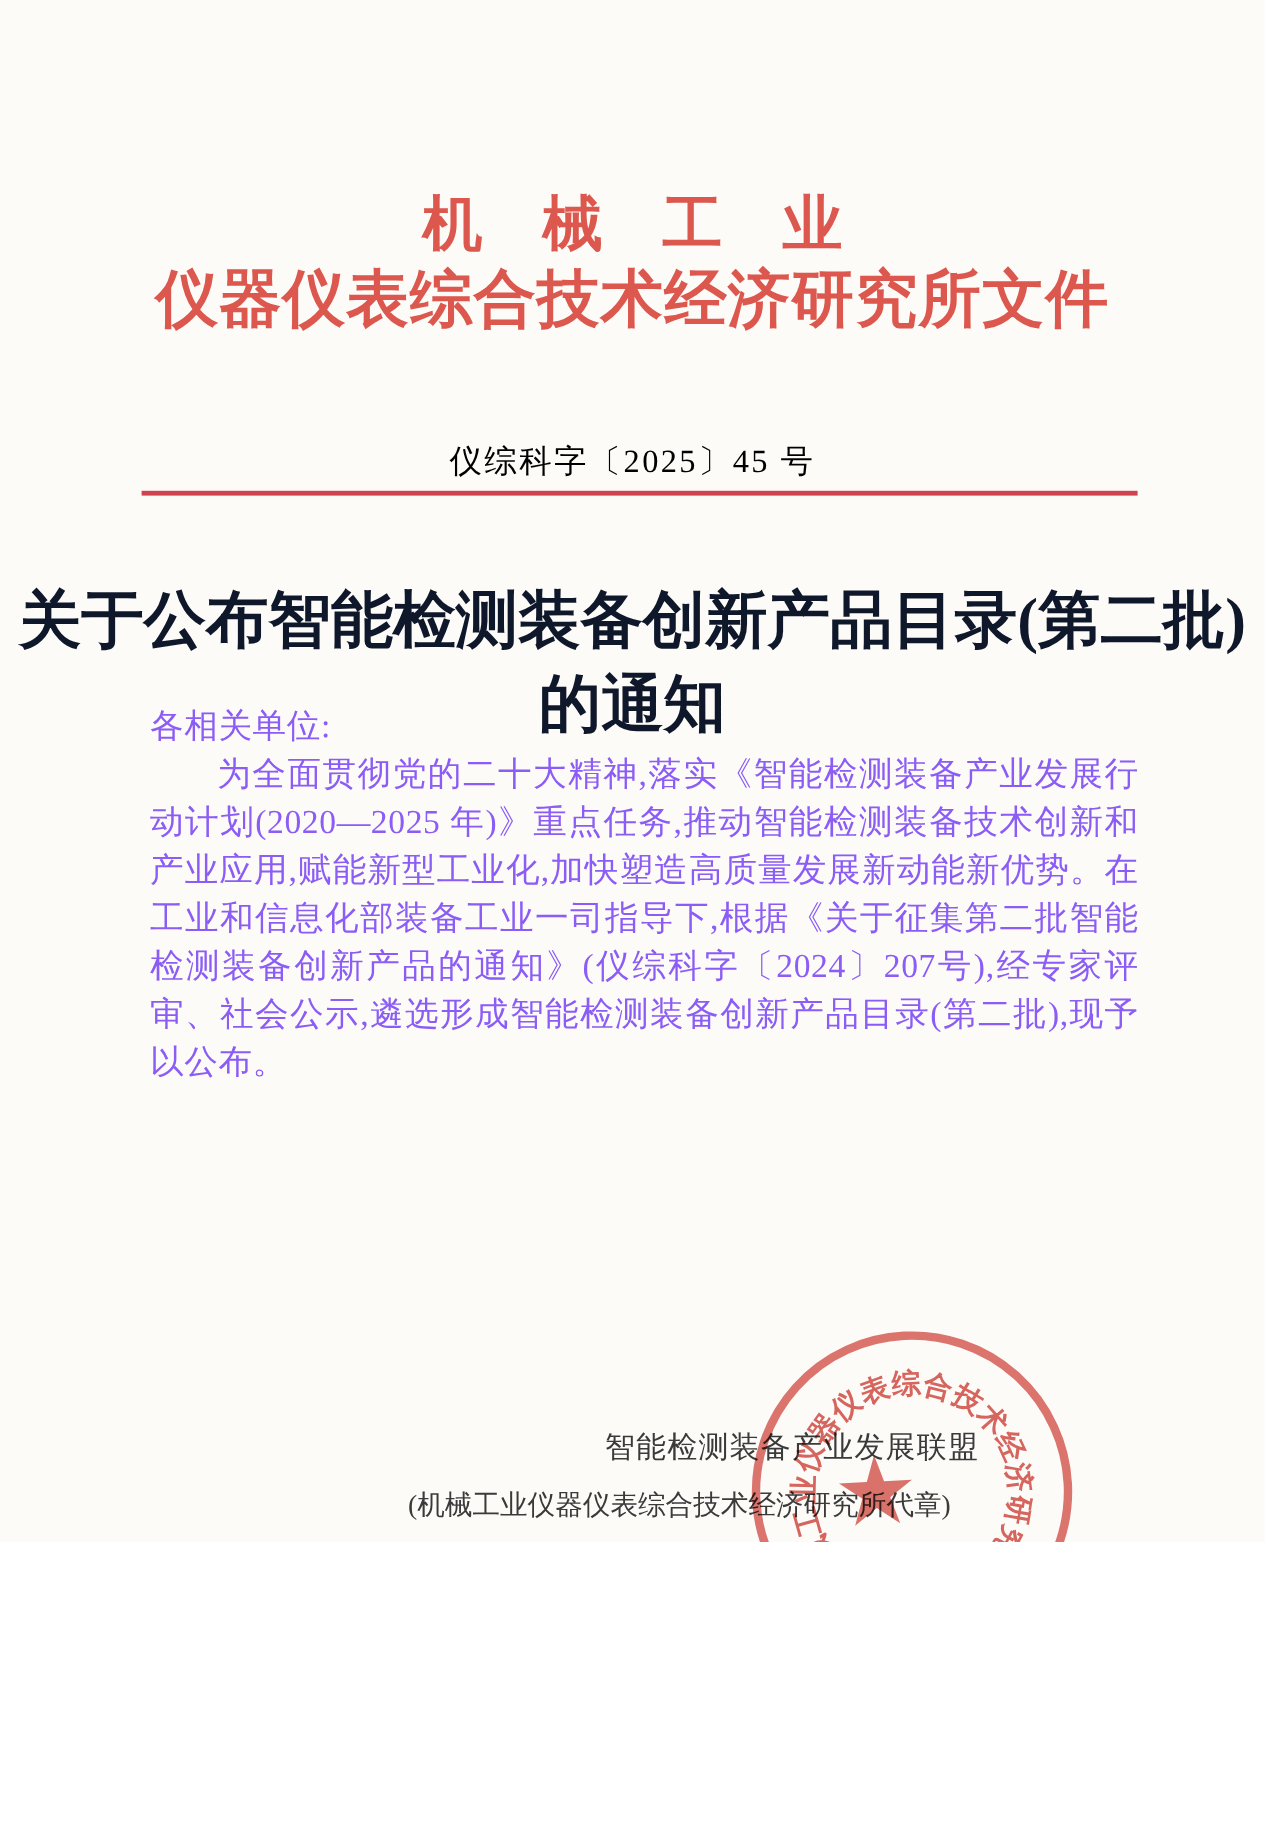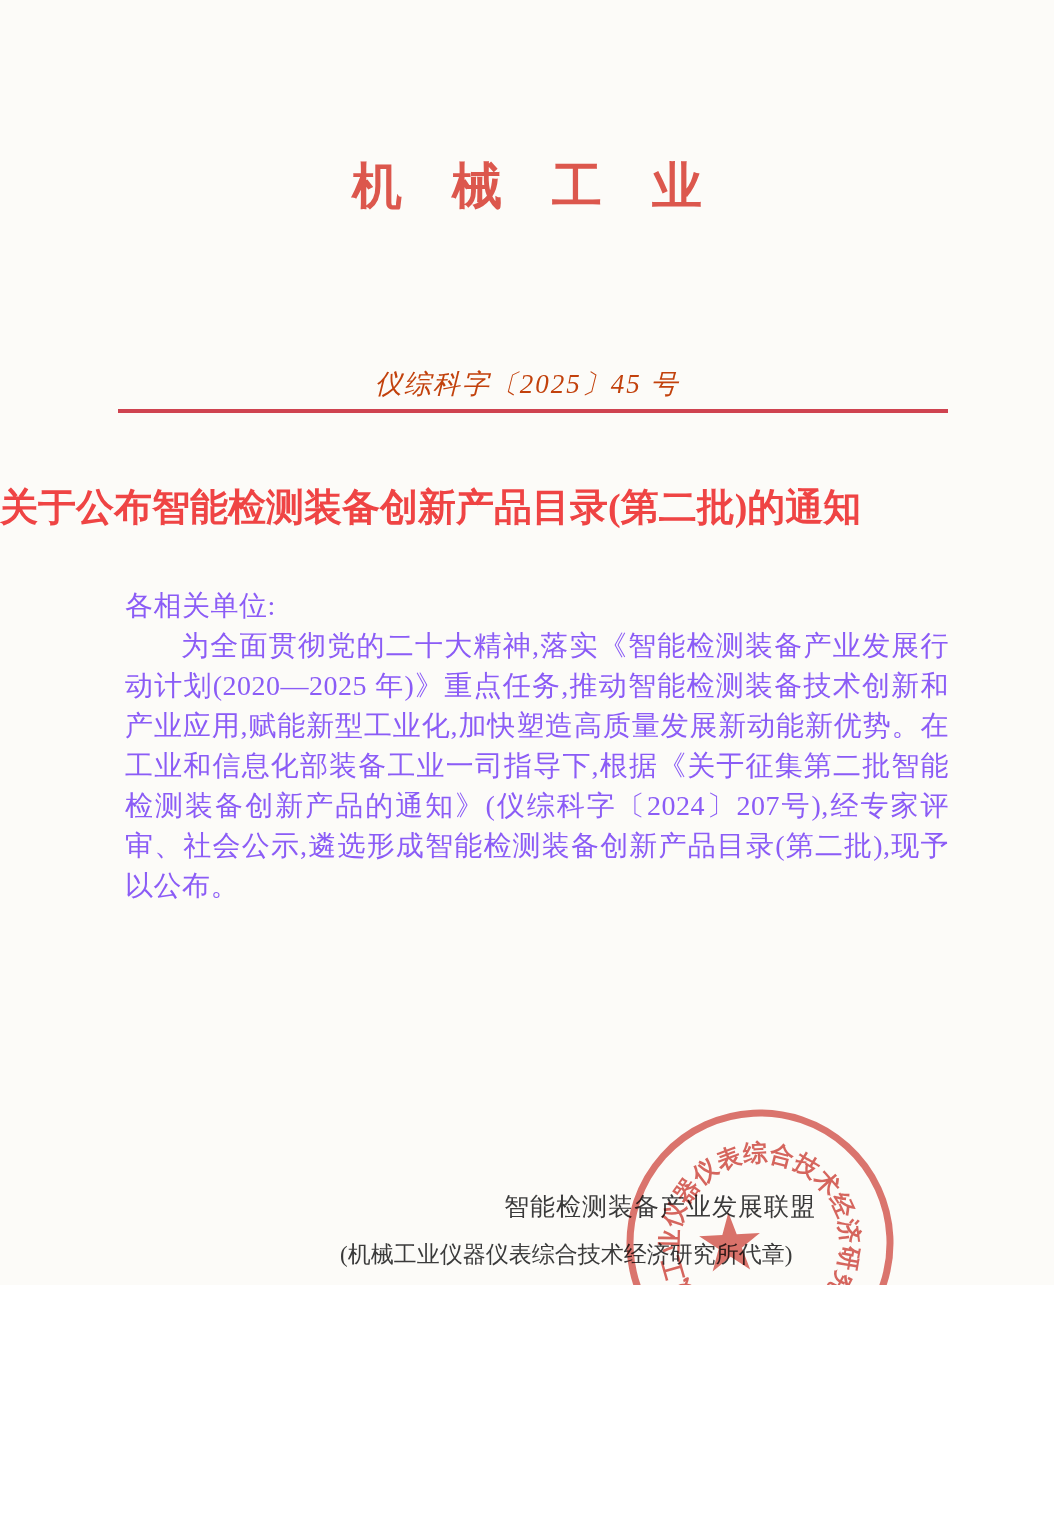--- a/index.html
+++ b/index.html
@@ -12,26 +12,26 @@
     overflow:hidden;
     color:#3a3a3a;
   }
   
   .letterhead { position:absolute; top:158px; left:0; width:100%; text-align:center;
                 color:#dc574d; font-weight:bold; }
   .lh1 { font-size:50px; line-height:56px; letter-spacing:50px; padding-left:50px; }
   .lh2 { font-size:52px; line-height:62px; letter-spacing:1px; margin-top:6px; }
   
   .docnum { position:absolute; top:366px; left:0; width:100%; text-align:center;
-            font-size:27px; color:#c2410c; letter-spacing:2px;font-style:italic; }
+            font-size:27px; color:#000000; letter-spacing:2px; }
   .redline { position:absolute; top:409px; left:118px; width:830px; height:4px;
              background:#cf4350; }
   
-  .title { position:absolute; top:482px; left:0; width:100%; text-align:left;
-           font-size:38px; font-weight:bold; color:#ef4444; letter-spacing:0px; }
+  .title { position:absolute; top:482px; left:0; width:100%; text-align:center;
+           font-size:52px; font-weight:bold; color:#0f172a; letter-spacing:0px; }
   
   .body-text { position:absolute; top:586px; left:125px; width:824px;
                font-size:28px; line-height:40px; letter-spacing:0.5px;
                text-align:justify; color:#8b5cf6; z-index:1; }
   .body-text p.indent { text-indent:2em; }
   
   .sig-org  { position:absolute; top:1192px; left:504px; font-size:25px; line-height:30px;
               letter-spacing:1px; z-index:1; }
   .sig-note { position:absolute; top:1240px; left:340px; font-size:23px; line-height:30px;
               z-index:1; }
@@ -54,20 +54,21 @@
   .footer-text { font-family:"Liberation Sans","DejaVu Sans",sans-serif;
                  font-size:36px; color:#a9a9a9; letter-spacing:1px; white-space:nowrap; }
 </style>
 </head>
 <body>
 
 <div class="page">
 
   <div class="letterhead">
     <div class="lh1">机械工业</div>
+    <div class="lh2">仪器仪表综合技术经济研究所文件</div>
   </div>
 
   <div class="docnum">仪综科字〔2025〕45 号</div>
 
   <div class="redline"></div>
 
   <div class="title">关于公布智能检测装备创新产品目录(第二批)的通知</div>
 
   <div class="body-text">
     <p>各相关单位:</p>

